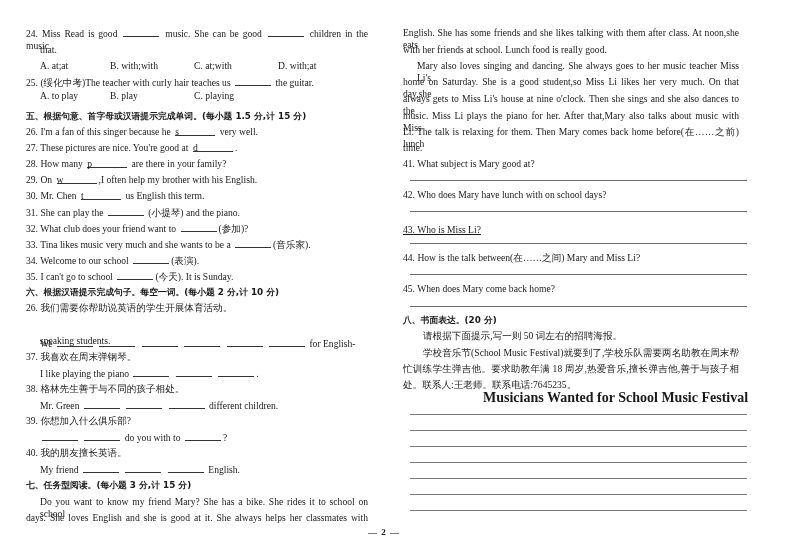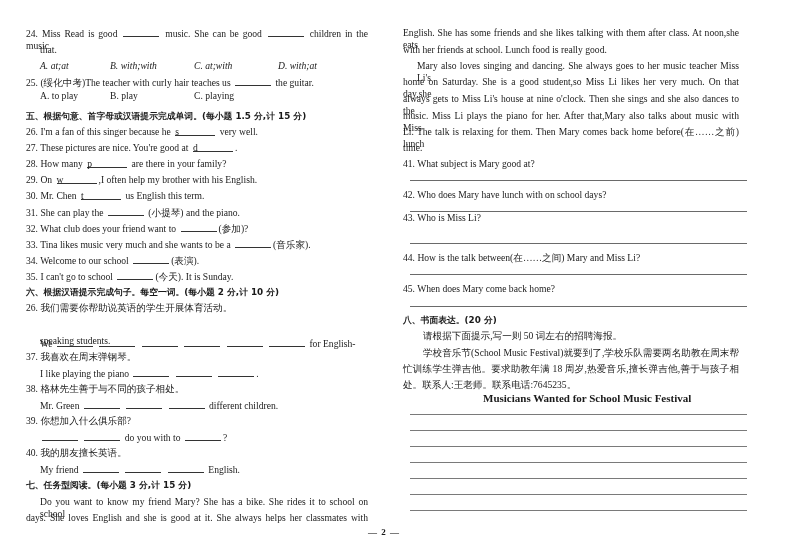--- a/index.html
+++ b/index.html
@@ -10,38 +10,38 @@
   .right { left:403px; width:346px; }
   .line { position:absolute; white-space:nowrap; line-height:12px; }
   .ind { padding-left:14px; }
   .sec { font-family:"DejaVu Sans","Liberation Sans",sans-serif; font-weight:bold; font-size:8.8px; }
   .blank { display:inline-block; border-bottom:1px solid #333; height:9px; vertical-align:baseline; margin:0 2px; }
   .b40 { width:40px; } .b36 { width:36px; }
   .opt { display:inline-block; }
   .ansline { position:absolute; left:7px; width:337px; border-top:1px solid #6a6a6a; height:0; }
   .wline { position:absolute; left:7px; width:337px; border-top:1px solid #7a7a7a; height:0; }
   .just { text-align:justify; text-align-last:justify; white-space:normal; }
-  .title { font-weight:bold; font-family:"Liberation Serif",serif; font-size:11px; }
+  .title { font-weight:bold; font-family:"Liberation Serif",serif; font-size:14px; }
   .pagenum { position:absolute; top:527px; left:368px; font-size:9px; font-weight:bold; letter-spacing:1px; }
 </style>
 </head>
 <body>
 
 <div class="col left">
 
   <div class="line just" style="top:27px; width:342px;">
     <span>24.</span>
     <span>Miss Read is good</span>
     <span class="blank b36"></span>
     <span>music. She can be good</span>
     <span class="blank b36"></span>
     <span>children in the music</span>
   </div>
   <div class="line ind" style="top:44px;">that.</div>
-  <div class="line ind" style="top:60px;font-style:italic;">
+  <div class="line ind" style="top:60px;">
     <span class="opt" style="width:70px">A. at;at</span><span class="opt" style="width:84px">B. with;with</span><span class="opt" style="width:84px">C. at;with</span><span class="opt">D. with;at</span>
   </div>
 
   <div class="line" style="top:76px;">
     <span>25.</span>
     <span>(绥化中考)The teacher with curly hair teaches us</span>
     <span class="blank b36"></span>
     <span>the guitar.</span>
   </div>
   <div class="line ind" style="top:90px;">
@@ -181,21 +181,21 @@
   <div class="line just" style="top:76px; width:336px;">home on Saturday. She is a good student,so Miss Li likes her very much. On that day,she</div>
   <div class="line just" style="top:93px; width:336px;">always gets to Miss Li's house at nine o'clock. Then she sings and she also dances to the</div>
   <div class="line just" style="top:110px; width:336px;">music. Miss Li plays the piano for her. After that,Mary also talks about music with Miss</div>
   <div class="line just" style="top:126px; width:336px;">Li. The talk is relaxing for them. Then Mary comes back home before(在……之前) lunch</div>
   <div class="line" style="top:142px;">time.</div>
 
   <div class="line" style="top:158px;">41. What subject is Mary good at?</div>
   <div class="ansline" style="top:180px;"></div>
   <div class="line" style="top:189px;">42. Who does Mary have lunch with on school days?</div>
   <div class="ansline" style="top:211px;"></div>
-  <div class="line" style="top:212px;">43. Who is Miss Li?</div>
+  <div class="line" style="top:224px;text-decoration:underline;">43. Who is Miss Li?</div>
   <div class="ansline" style="top:243px;"></div>
   <div class="line" style="top:252px;">44. How is the talk between(在……之间) Mary and Miss Li?</div>
   <div class="ansline" style="top:274px;"></div>
   <div class="line" style="top:283px;">45. When does Mary come back home?</div>
   <div class="ansline" style="top:306px;"></div>
 
   <div class="line sec" style="top:314px;">八、书面表达。(20 分)</div>
   <div class="line ind" style="top:330px; padding-left:20px;">请根据下面提示,写一则 50 词左右的招聘海报。</div>
   <div class="line just" style="top:347px; width:336px; padding-left:20px; box-sizing:border-box;">学校音乐节(School Music Festival)就要到了,学校乐队需要两名助教在周末帮</div>
   <div class="line just" style="top:363px; width:336px;">忙训练学生弹吉他。要求助教年满 18 周岁,热爱音乐,擅长弹吉他,善于与孩子相</div>

